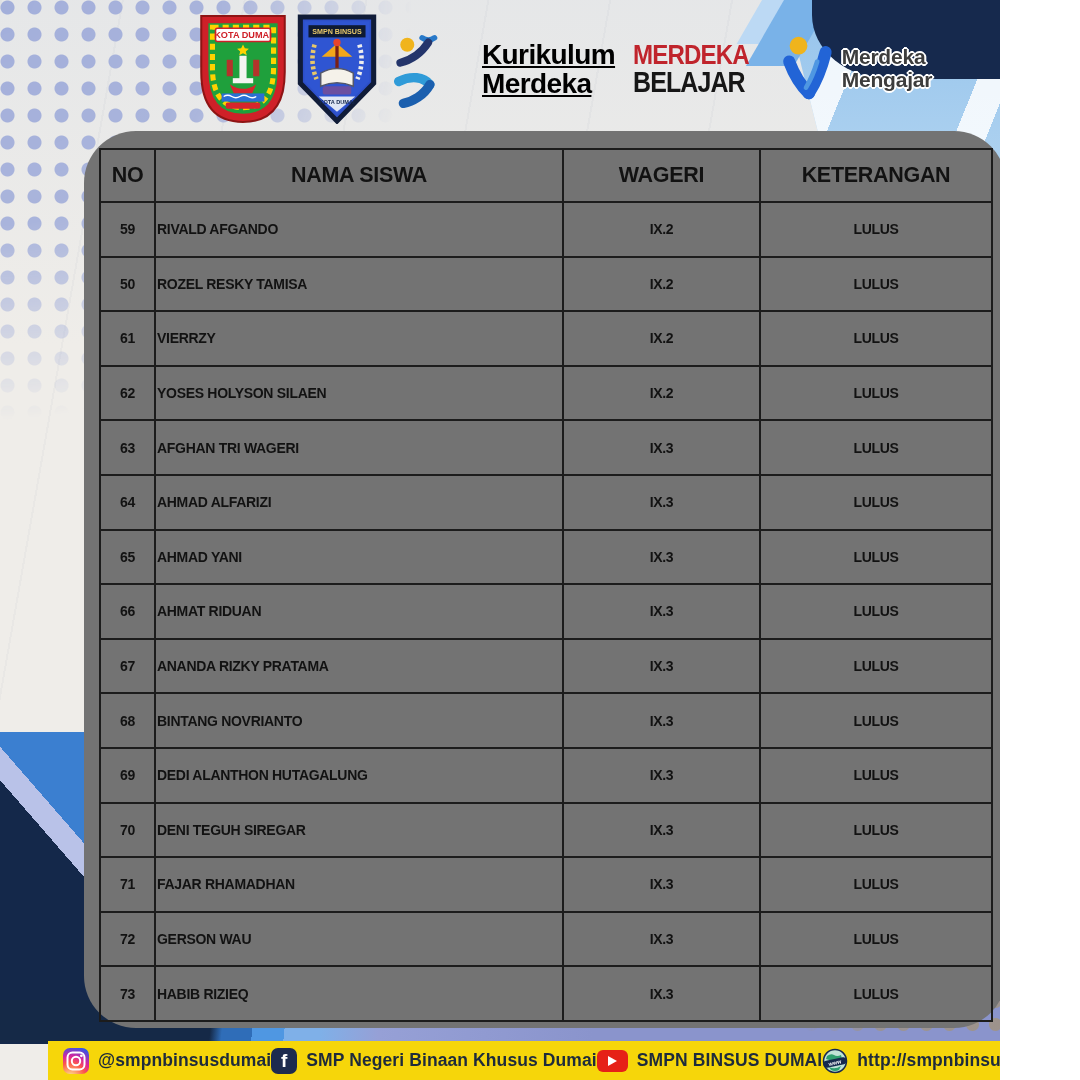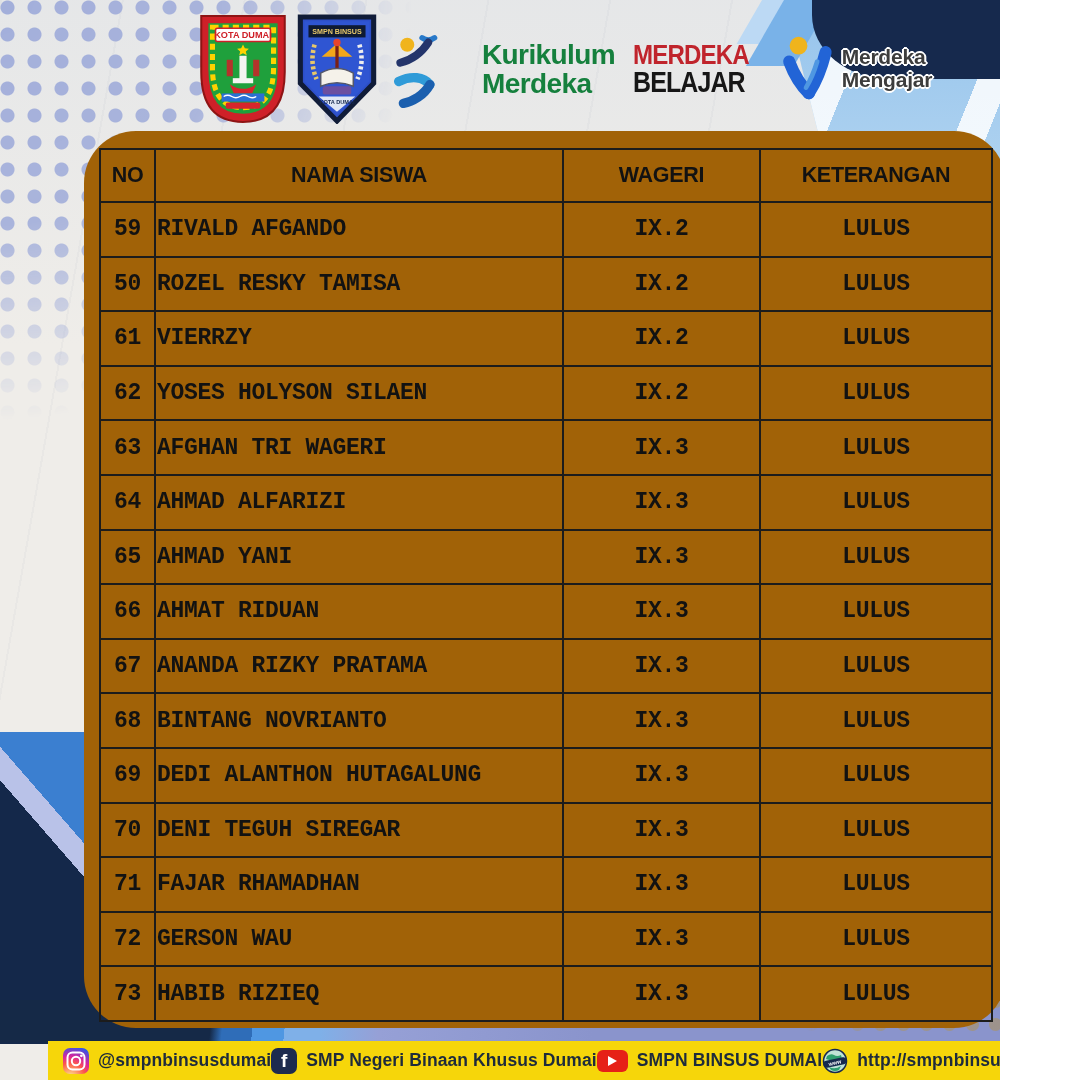--- a/index.html
+++ b/index.html
@@ -57,36 +57,36 @@
     position:absolute; right:-4px; top:806px; width:250px; height:236px; z-index:2;
     background-image: radial-gradient(circle, rgba(160,147,131,.9) 6px, rgba(160,147,131,0) 7px);
     background-size: 23px 23px;
     -webkit-mask-image: radial-gradient(ellipse 110% 110% at 100% 100%, #000 0%, rgba(0,0,0,.85) 45%, rgba(0,0,0,0) 75%);
     mask-image: radial-gradient(ellipse 110% 110% at 100% 100%, #000 0%, rgba(0,0,0,.85) 45%, rgba(0,0,0,0) 75%);
   }
   
   .logo-row { position:absolute; left:198px; top:10px; height:118px; display:flex; align-items:center; z-index:3; }
   .emblem { flex:0 0 auto; }
   .km-group { display:flex; align-items:center; margin-left:14px; }
-  .km-text { font-weight:800; color:#15803d; font-size:28px; line-height:1.04; letter-spacing:-0.6px; }
+  .km-text { font-weight:800; color:#000000; font-size:28px; line-height:1.04; letter-spacing:-0.6px;text-decoration:underline; }
   .mb-text { margin-left:18px; font-weight:800; line-height:.95; transform:scaleX(.86); transform-origin:left center; letter-spacing:-1px; }
   .mb-line1 { color:#c0242c; font-size:28px; }
   .mb-line2 { color:#161616; font-size:29px; }
   .mm-group { display:flex; align-items:center; margin-left:10px; }
   .mm-text { font-weight:800; color:#3d3d3d; font-size:21px; line-height:1.08; letter-spacing:-0.2px;
     text-shadow:-2px 0 #fff,2px 0 #fff,0 -2px #fff,0 2px #fff,-1px -1px #fff,1px 1px #fff,-1px 1px #fff,1px -1px #fff; }
   
   .panel {
     position:absolute; left:84px; top:131px; width:922px; height:897px; z-index:3;
-    background:#a16207; border-radius:52px;
+    background:#737373; border-radius:52px;
   }
   table { position:absolute; left:15px; top:17px; width:892px; border-collapse:collapse; table-layout:fixed; }
   th, td { border:2.4px solid #1c1c1c; color:#121212; overflow:hidden; white-space:nowrap; }
   th { height:49px; font-size:21.5px; font-weight:800; letter-spacing:-0.3px; text-align:center; }
-  td { height:50.6px; font-size:23px; font-weight:700; letter-spacing:-0.3px; text-align:center;font-family:Liberation Mono, monospace; }
+  td { height:50.6px; font-size:14px; font-weight:700; letter-spacing:-0.3px; text-align:center; }
   td.nama { text-align:left; }
   
   .footer {
     position:absolute; left:0; top:1041px; width:1080px; height:39px; z-index:4;
     background:#f6d60a; display:flex; align-items:center; justify-content:space-between;
     padding:0 15px; box-sizing:border-box;margin-left:48px;
   }
   .fitem { display:flex; align-items:center; gap:9px; font-size:17.5px; font-weight:700; color:#1e2b3c; letter-spacing:.1px; white-space:nowrap; }
   .ic { width:26px; height:26px; flex:0 0 auto; }
   .ig { border-radius:7px; background: radial-gradient(circle at 28% 115%, #fdf497 0%, #fd5949 42%, #d6249f 62%, #285AEB 92%); display:grid; place-items:center; }

